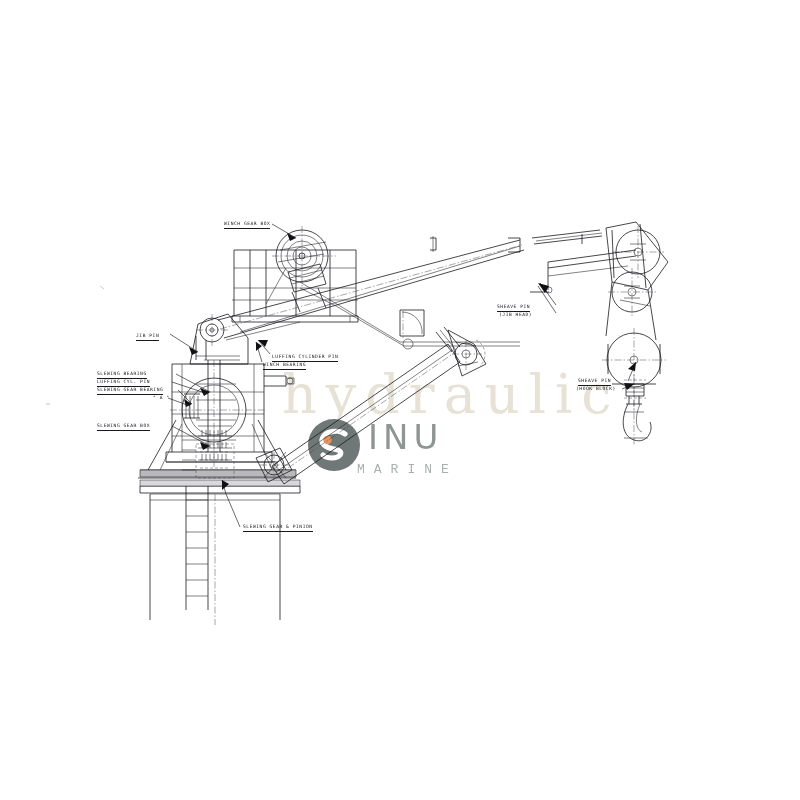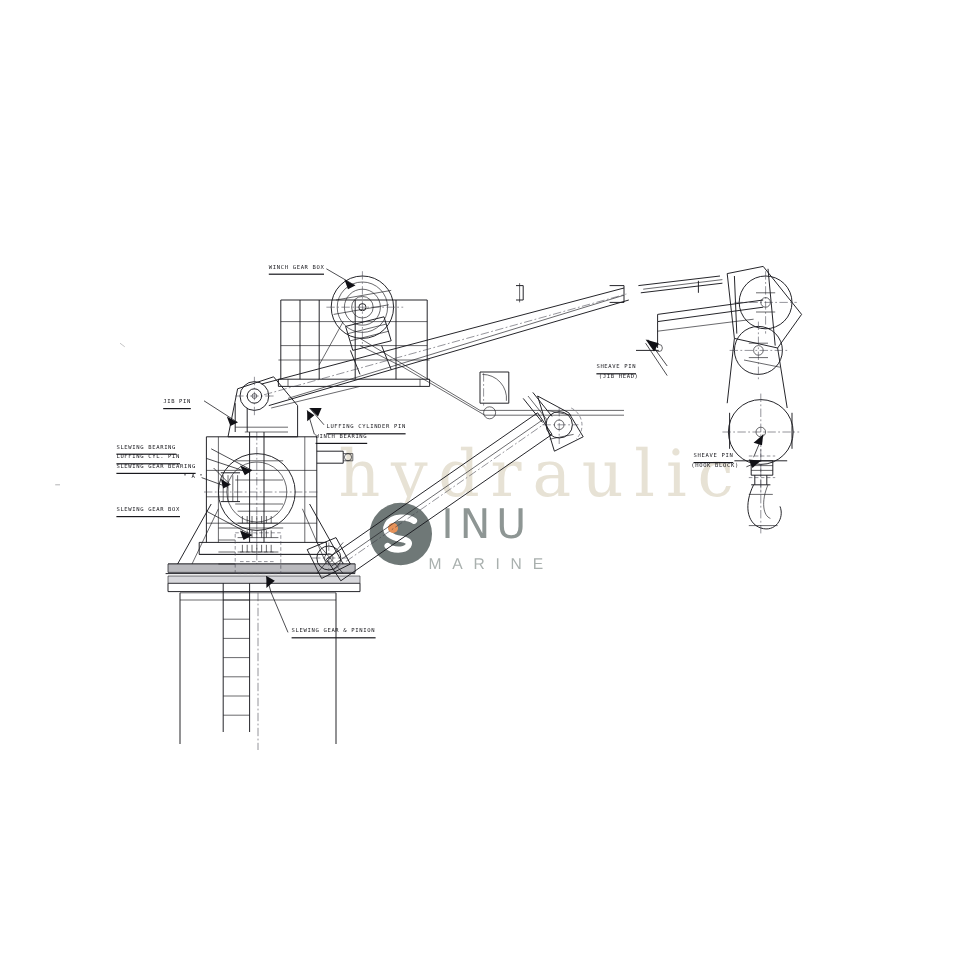--- a/index.html
+++ b/index.html
@@ -24,21 +24,21 @@
   #wm-hydraulic{left:282px;top:368px;font-size:54px;letter-spacing:9px;}
   #wm-shipparts{left:298px;top:533px;font-size:62px;letter-spacing:14px;}
   #wm-logo{position:absolute;left:307px;top:418px;width:54px;height:54px;}
   #wm-brand{
     position:absolute;left:368px;top:420px;
     font-family:"DejaVu Sans","Liberation Sans",sans-serif;
     font-size:34px;letter-spacing:5px;color:#8e9694;font-weight:400;line-height:1;
   }
   #wm-marine{
     position:absolute;left:357px;top:463px;
-    font-family:Liberation Sans, sans-serif;
+    font-family:Liberation Mono, monospace;
     font-size:13px;letter-spacing:9px;color:#a9b0ae;font-weight:400;line-height:1;
   }
 
   
   .ln{stroke:#1b1b20;fill:none;stroke-width:0.8;}
   .ln-f{stroke:#1b1b20;fill:none;stroke-width:0.55;}
   .ln-c{stroke:#3a3a45;fill:none;stroke-width:0.45;stroke-dasharray:7 2 1.5 2;}
   .ln-h{stroke:#4a4a55;fill:none;stroke-width:0.5;stroke-dasharray:3 2;}
   .leader{stroke:#1b1b20;fill:none;stroke-width:0.65;}
   .fillgrey{fill:#b9b9bd;stroke:#1b1b20;stroke-width:0.6;}

